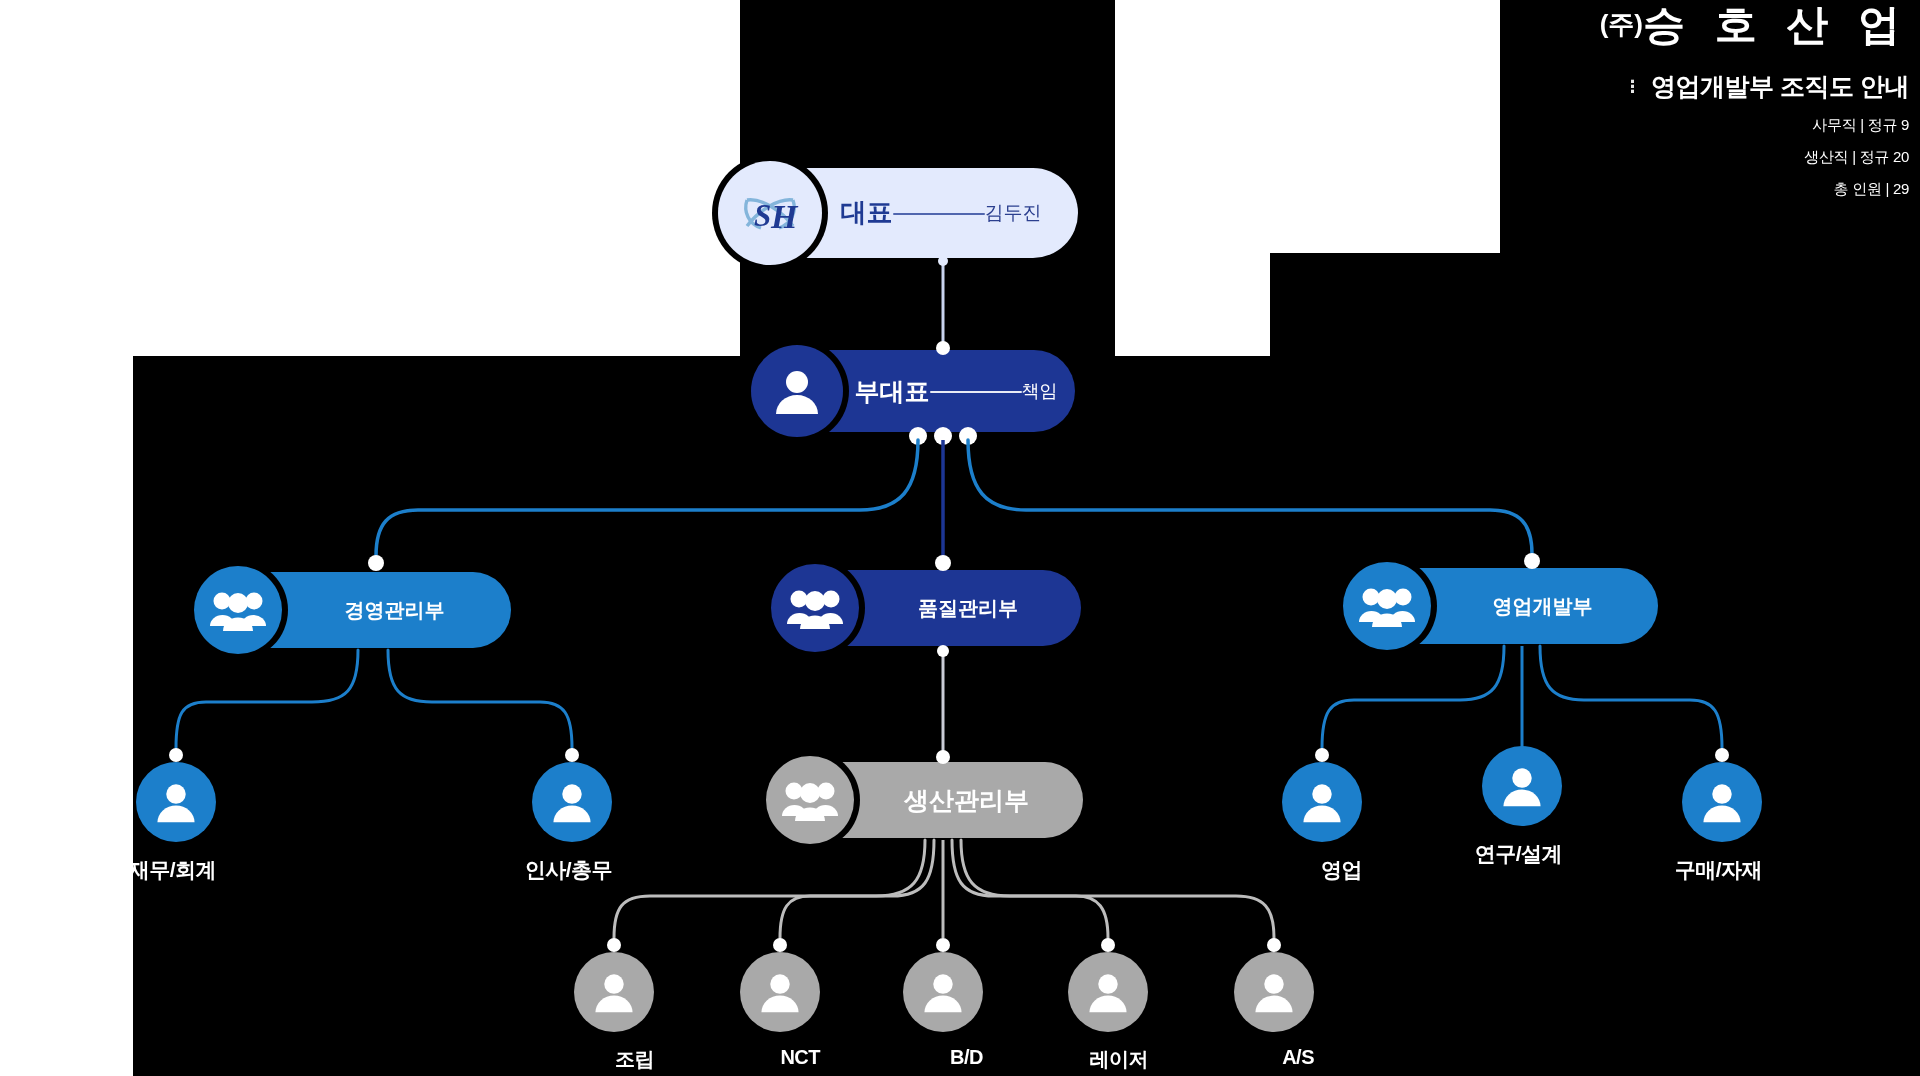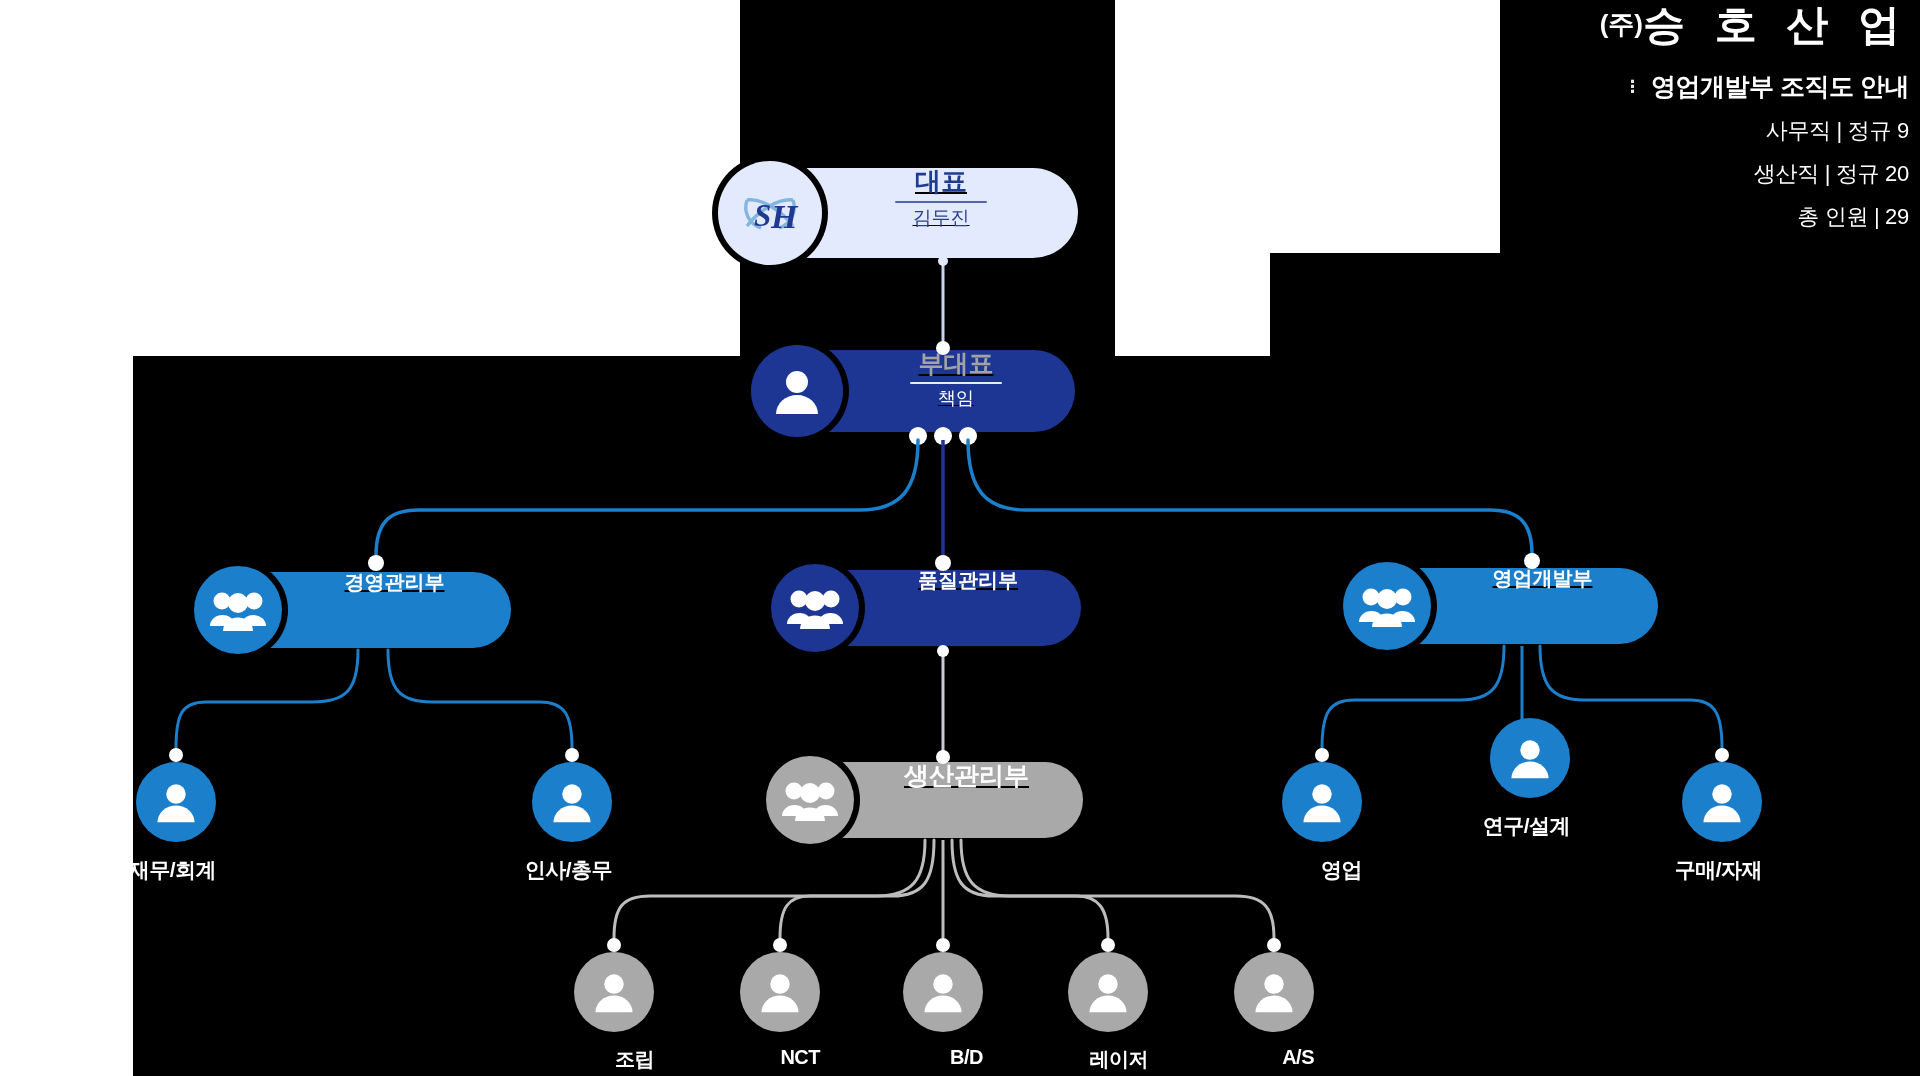--- a/index.html
+++ b/index.html
@@ -21,57 +21,57 @@
   #header{position:absolute;right:0px;top:0px;width:430px;text-align:right;z-index:40;
           padding-right:11px;}
   #company-title{
     color:#ffffff;font-size:42px;font-weight:700;letter-spacing:9px;
     line-height:1;margin:4px 0 0 0;white-space:nowrap;
   }
   #company-title .mark{font-size:26px;letter-spacing:0px;vertical-align:6px;}
   #subtitle-row{margin-top:24px;white-space:nowrap;display:flex;justify-content:flex-end;align-items:center;gap:10px;}
   #subtitle-bullet{color:#ffffff;font-size:17px;font-weight:700;opacity:.9;line-height:1;}
   #subtitle{color:#ffffff;font-size:25px;font-weight:700;letter-spacing:-0.5px;}
-  .stat-line{color:#ffffff;font-size:22px;font-weight:400;margin-top:13px;letter-spacing:-0.3px;white-space:nowrap;}
+  .stat-line{color:#ffffff;font-size:15px;font-weight:400;margin-top:13px;letter-spacing:-0.3px;white-space:nowrap;}
   .stat-line:first-of-type{margin-top:26px;}
 
   
   #links{position:absolute;left:0;top:0;width:1920px;height:1076px;z-index:20;pointer-events:none;}
 
   
   .pill{
     position:absolute;display:flex;align-items:center;
     border-radius:999px;box-sizing:border-box;
   }
   .pill .badge{
     position:absolute;left:0;top:50%;transform:translate(0,-50%);
     border-radius:50%;display:flex;align-items:center;justify-content:center;
     box-shadow:0 0 0 6px #000000;
   }
   .pill .body{
-    display:flex;flex-direction:column;align-items:center;
-    width:100%;height:100%;border-radius:999px;box-sizing:border-box;text-decoration:underline;
+    display:flex;flex-direction:row;align-items:center;justify-content:center;
+    width:100%;height:100%;border-radius:999px;box-sizing:border-box;
   }
   .pill .title{font-weight:700;line-height:1.05;}
   .pill .divider{height:2px;margin:6px 0 5px 0;border-radius:1px;}
   .pill .sub{font-weight:400;line-height:1.05;}
 
   
   #node-ceo{left:726px;top:168px;width:352px;height:90px;}
   #node-ceo .body{background:#e3eafd;padding-left:78px;}
   #node-ceo .badge{width:104px;height:104px;left:-8px;background:#e3eafd;}
   #node-ceo .title{color:#1f3a93;font-size:26px;}
   #node-ceo .divider{width:92px;background:#1f3a93;opacity:.75;}
   #node-ceo .sub{color:#2b3f8f;font-size:19px;}
 
   
   #node-vice{left:761px;top:350px;width:314px;height:82px;}
   #node-vice .body{background:#1d3694;padding-left:76px;}
   #node-vice .badge{width:92px;height:92px;left:-10px;background:#1d3694;}
-  #node-vice .title{color:#a3a3a3;font-size:25px;}
+  #node-vice .title{color:#ffffff;font-size:25px;}
   #node-vice .divider{width:92px;background:#ffffff;opacity:.9;}
   #node-vice .sub{color:#ffffff;font-size:18px;}
 
   
   .dept{height:76px;}
   .dept .body{padding-left:72px;}
   .dept .badge{width:88px;height:88px;left:-12px;}
   .dept .title{color:#ffffff;font-size:20px;}
   #node-dept-0{left:206px; top:572px; width:305px;}
   #node-dept-0 .body,#node-dept-0 .badge{background:#1c7fcb;}
@@ -290,21 +290,21 @@
   <div class="leaf blue" style="left:1282px;top:762px;width:80px;">
     <div class="av">
       <svg width="46" height="46" viewBox="0 0 52 52">
         <circle cx="26" cy="17" r="11" fill="#ffffff"></circle>
           <path d="M5,49 a21,19 0 0 1 42,0 z" fill="#ffffff"></path>
       </svg>
     </div>
     <div class="lbl">영업</div>
   </div>
 
-  <div class="leaf blue" style="left:1482px;top:718px;width:80px;margin-left:8px;">
+  <div class="leaf blue" style="left:1482px;top:746px;width:80px;">
     <div class="av">
       <svg width="46" height="46" viewBox="0 0 52 52">
         <circle cx="26" cy="17" r="11" fill="#ffffff"></circle>
           <path d="M5,49 a21,19 0 0 1 42,0 z" fill="#ffffff"></path>
       </svg>
     </div>
     <div class="lbl">연구/설계</div>
   </div>
 
   <div class="leaf blue" style="left:1682px;top:762px;width:80px;">

